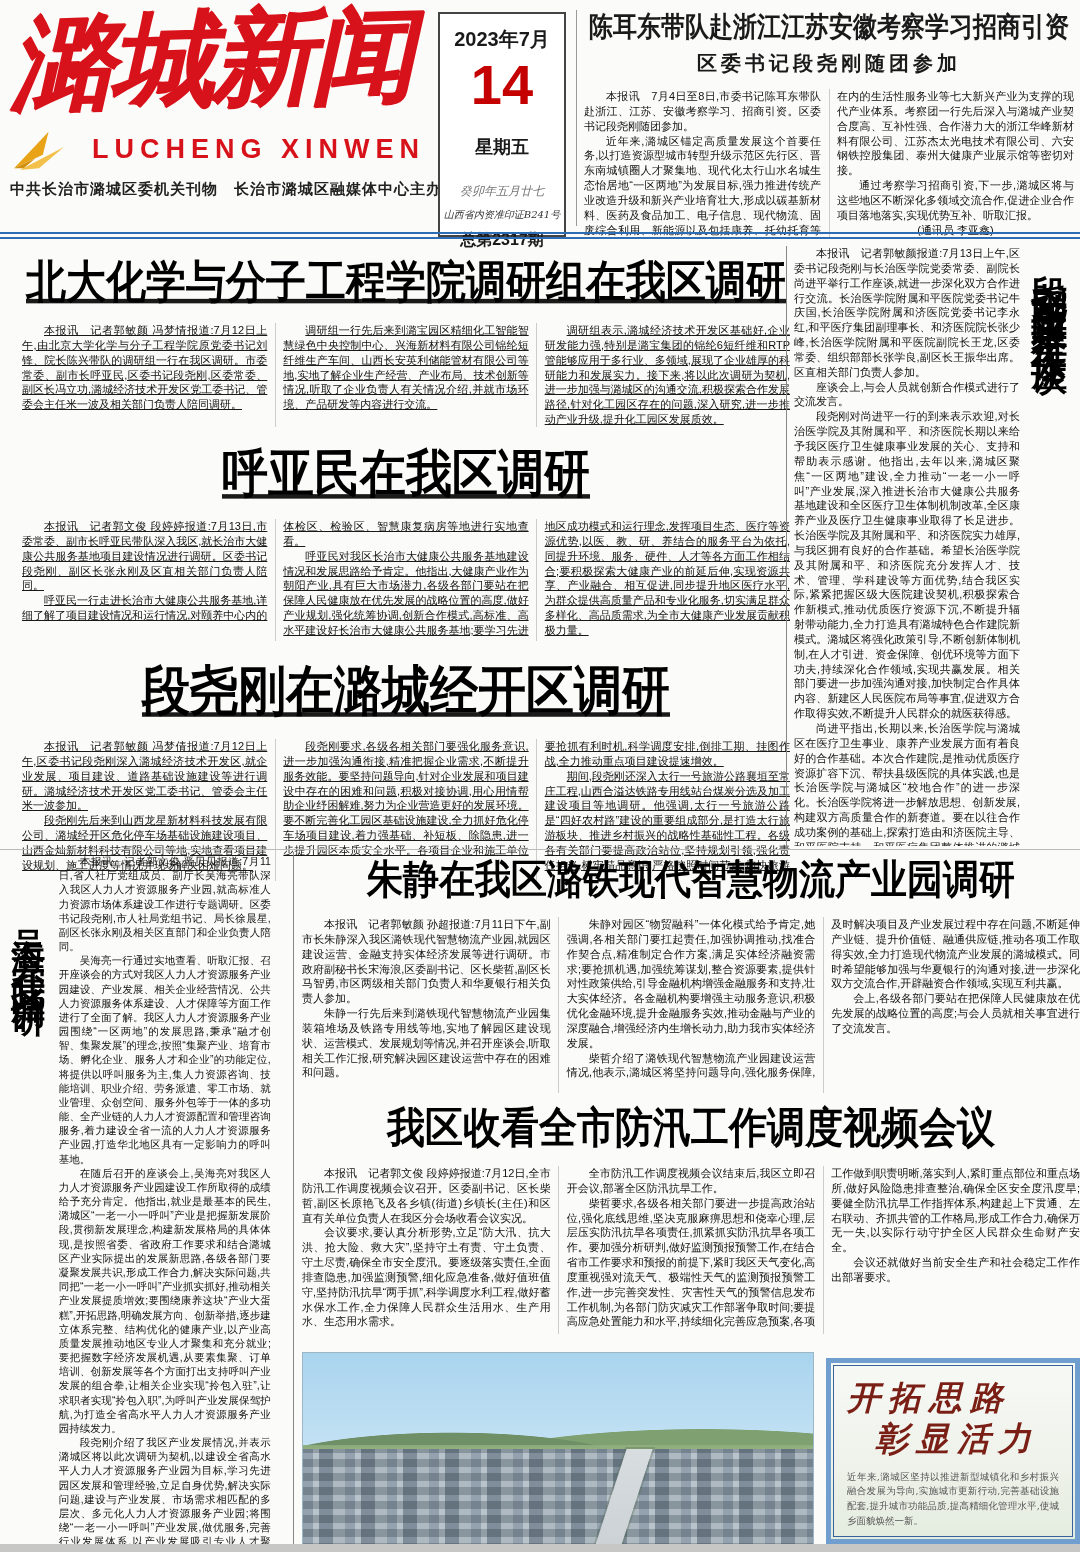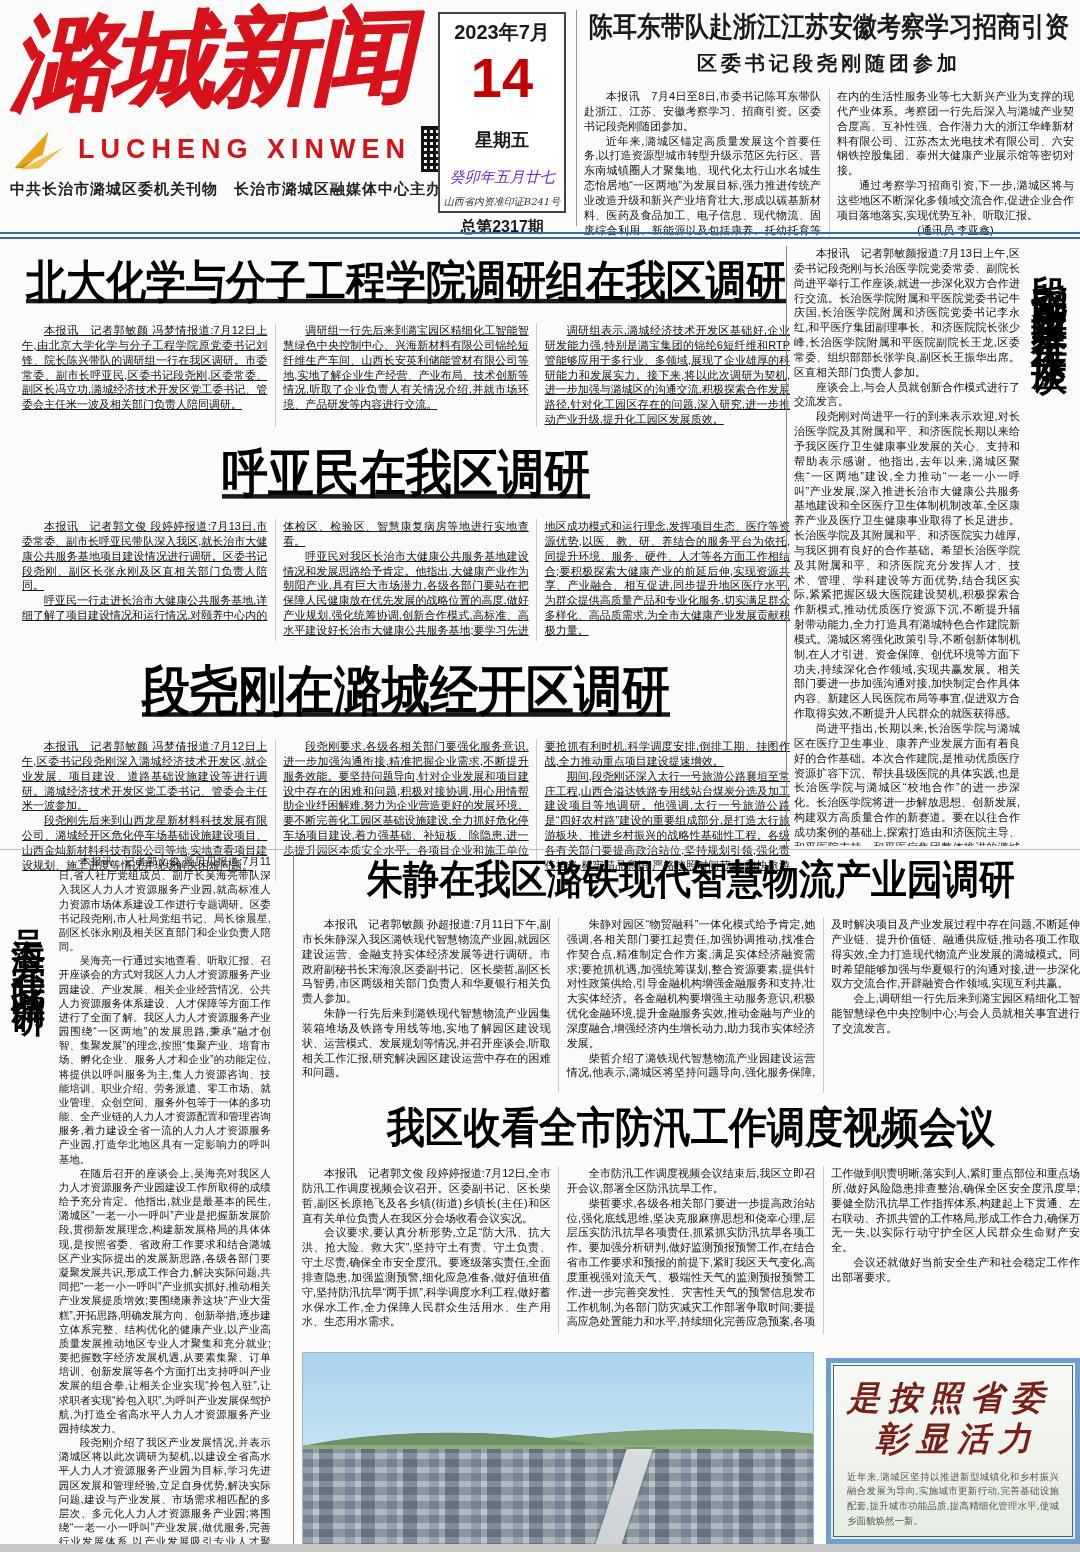--- a/index.html
+++ b/index.html
@@ -3,35 +3,35 @@
 <meta charset="utf-8">
 <style>
   * { margin:0; padding:0; box-sizing:border-box; }
   html,body { background:#e8e8e6; }
   body { font-family:"Liberation Sans", sans-serif; }
   .page { position:relative; width:1080px; height:1552px; background:#fbfbf9; margin:0 auto; overflow:hidden; color:#1a1a1a; }
 
   
   .masthead { position:absolute; left:10px; top:6px; width:422px; height:226px; }
   .mast-title { font-family:"DejaVu Serif", serif; font-style:italic; font-weight:bold; font-size:104px; line-height:1.0; color:#d8121a; letter-spacing:-4px; transform:rotate(-1.5deg); white-space:nowrap; text-shadow:1px 1px 0 #d8121a; }
-  .mast-row { display:flex; align-items:center; gap:10px; margin-top:16px; }
+  .mast-row { display:flex; align-items:center; gap:24px; margin-top:16px; }
   .bird { width:58px; height:46px; flex:0 0 auto; }
   .mast-en { color:#d8121a; font-weight:bold; font-size:27px; letter-spacing:6px; white-space:nowrap; }
   .qr { width:46px; height:46px; flex:0 0 auto; background:
         repeating-linear-gradient(0deg,#111 0 3px,transparent 3px 6px),
         repeating-linear-gradient(90deg,#111 0 3px,#f2f2f2 3px 6px);
         outline:2px solid #111; outline-offset:-2px; }
   .mast-organ { margin-top:8px; font-size:15px; font-weight:bold; color:#222; letter-spacing:1px; white-space:nowrap; }
 
   
-  .datebox { position:absolute; left:438px; top:12px; width:128px; height:201px; border:2px solid #444; background:#fff; text-align:center; padding-top:5px; }
+  .datebox { position:absolute; left:438px; top:12px; width:128px; height:225px; border:2px solid #444; background:#fff; text-align:center; padding-top:12px; }
   .date-ym { font-size:20px; font-weight:900; }
   .date-day { font-size:56px; font-weight:900; color:#c40000; line-height:1.15; }
   .date-week { font-size:18px; font-weight:900; margin-top:18px; }
-  .date-lunar { font-family:"DejaVu Serif", serif; font-style:italic; font-size:15px; margin-top:16px; color:#6d28d9; }
+  .date-lunar { font-family:"DejaVu Serif", serif; font-style:italic; font-size:12px; margin-top:24px; color:#737373; }
   .date-lic { font-family:"DejaVu Serif", serif; font-style:italic; font-size:10px; margin-top:8px; color:#333; }
   .date-issue { font-size:16px; font-weight:900; margin-top:8px; }
   .vr1 { position:absolute; left:576px; top:10px; width:1px; height:216px; background:#999; }
 
   
   .art-body { font-size:11px; line-height:1.35; text-align:justify; color:#111; overflow:hidden; }
   .art-body p { text-indent:2em; margin:0; }
   .cols2 { column-count:2; column-gap:16px; column-rule:1px solid #ccc; }
   .cols3 { column-count:3; column-gap:16px; column-rule:1px solid #ccc; }
   .byline-right { text-align:center; text-indent:0 !important; }
@@ -195,21 +195,21 @@
   <div class="vr-left"></div>
 
   <div class="center-zone">
     <div>
       <div class="headline h-zhujing">朱静在我区潞铁现代智慧物流产业园调研</div>
       <div class="art-body cols3 b-zhujing">
         <p>本报讯　记者郭敏颜 孙超报道:7月11日下午,副市长朱静深入我区潞铁现代智慧物流产业园,就园区建设运营、金融支持实体经济发展等进行调研。市政府副秘书长宋海浪,区委副书记、区长柴哲,副区长马智勇,市区两级相关部门负责人和华夏银行相关负责人参加。</p>
         <p>朱静一行先后来到潞铁现代智慧物流产业园集装箱堆场及铁路专用线等地,实地了解园区建设现状、运营模式、发展规划等情况,并召开座谈会,听取相关工作汇报,研究解决园区建设运营中存在的困难和问题。</p>
         <p>朱静对园区“物贸融科”一体化模式给予肯定,她强调,各相关部门要扛起责任,加强协调推动,找准合作契合点,精准制定合作方案,满足实体经济融资需求;要抢抓机遇,加强统筹谋划,整合资源要素,提供针对性政策供给,引导金融机构增强金融服务和支持,壮大实体经济。各金融机构要增强主动服务意识,积极优化金融环境,提升金融服务实效,推动金融与产业的深度融合,增强经济内生增长动力,助力我市实体经济发展。</p>
         <p>柴哲介绍了潞铁现代智慧物流产业园建设运营情况,他表示,潞城区将坚持问题导向,强化服务保障,及时解决项目及产业发展过程中存在问题,不断延伸产业链、提升价值链、融通供应链,推动各项工作取得实效,全力打造现代物流产业发展的潞城模式。同时希望能够加强与华夏银行的沟通对接,进一步深化双方交流合作,开辟融资合作领域,实现互利共赢。</p>
-        <p>会上,调研组一行先后来到潞宝园区精细化工智能智慧绿色中央控制中心;与会人员就相关事宜进行了交流发言。</p>
+        <p>会上,各级各部门要站在把保障人民健康放在优先发展的战略位置的高度;与会人员就相关事宜进行了交流发言。</p>
       </div>
     </div>
     <div>
       <div class="headline h-fangxun">我区收看全市防汛工作调度视频会议</div>
       <div class="art-body cols3 b-fangxun">
         <p>本报讯　记者郭文俊 段婷婷报道:7月12日,全市防汛工作调度视频会议召开。区委副书记、区长柴哲,副区长原艳飞及各乡镇(街道)乡镇长(主任)和区直有关单位负责人在我区分会场收看会议实况。</p>
         <p>会议要求,要认真分析形势,立足“防大汛、抗大洪、抢大险、救大灾”,坚持守土有责、守土负责、守土尽责,确保全市安全度汛。要逐级落实责任,全面排查隐患,加强监测预警,细化应急准备,做好值班值守,坚持防汛抗旱“两手抓”,科学调度水利工程,做好蓄水保水工作,全力保障人民群众生活用水、生产用水、生态用水需求。</p>
         <p>全市防汛工作调度视频会议结束后,我区立即召开会议,部署全区防汛抗旱工作。</p>
         <p>柴哲要求,各级各相关部门要进一步提高政治站位,强化底线思维,坚决克服麻痹思想和侥幸心理,层层压实防汛抗旱各项责任,抓紧抓实防汛抗旱各项工作。要加强分析研判,做好监测预报预警工作,在结合省市工作要求和预报的前提下,紧盯我区天气变化,高度重视强对流天气、极端性天气的监测预报预警工作,进一步完善突发性、灾害性天气的预警信息发布工作机制,为各部门防灾减灾工作部署争取时间;要提高应急处置能力和水平,持续细化完善应急预案,各项工作做到职责明晰,落实到人,紧盯重点部位和重点场所,做好风险隐患排查整治,确保全区安全度汛度旱;要健全防汛抗旱工作指挥体系,构建起上下贯通、左右联动、齐抓共管的工作格局,形成工作合力,确保万无一失,以实际行动守护全区人民群众生命财产安全。</p>
         <p>会议还就做好当前安全生产和社会稳定工作作出部署要求。</p>
@@ -218,21 +218,21 @@
 
     <div class="bottom-strip">
       <div class="photo">
         <div class="sky"></div>
         <div class="hills"></div>
         <div class="green"></div>
         <div class="city"></div>
         <div class="road"></div>
       </div>
       <div class="panel">
-        <div class="panel-title">是按照省委</div>
+        <div class="panel-title">开拓思路</div>
         <div class="panel-title l2">彰显活力</div>
         <div class="panel-cap">近年来,潞城区坚持以推进新型城镇化和乡村振兴融合发展为导向,实施城市更新行动,完善基础设施配套,提升城市功能品质,提高精细化管理水平,使城乡面貌焕然一新。</div>
       </div>
 
     </div>
   </div>
 
   <div class="footer-bar"></div>
 </div>
 

